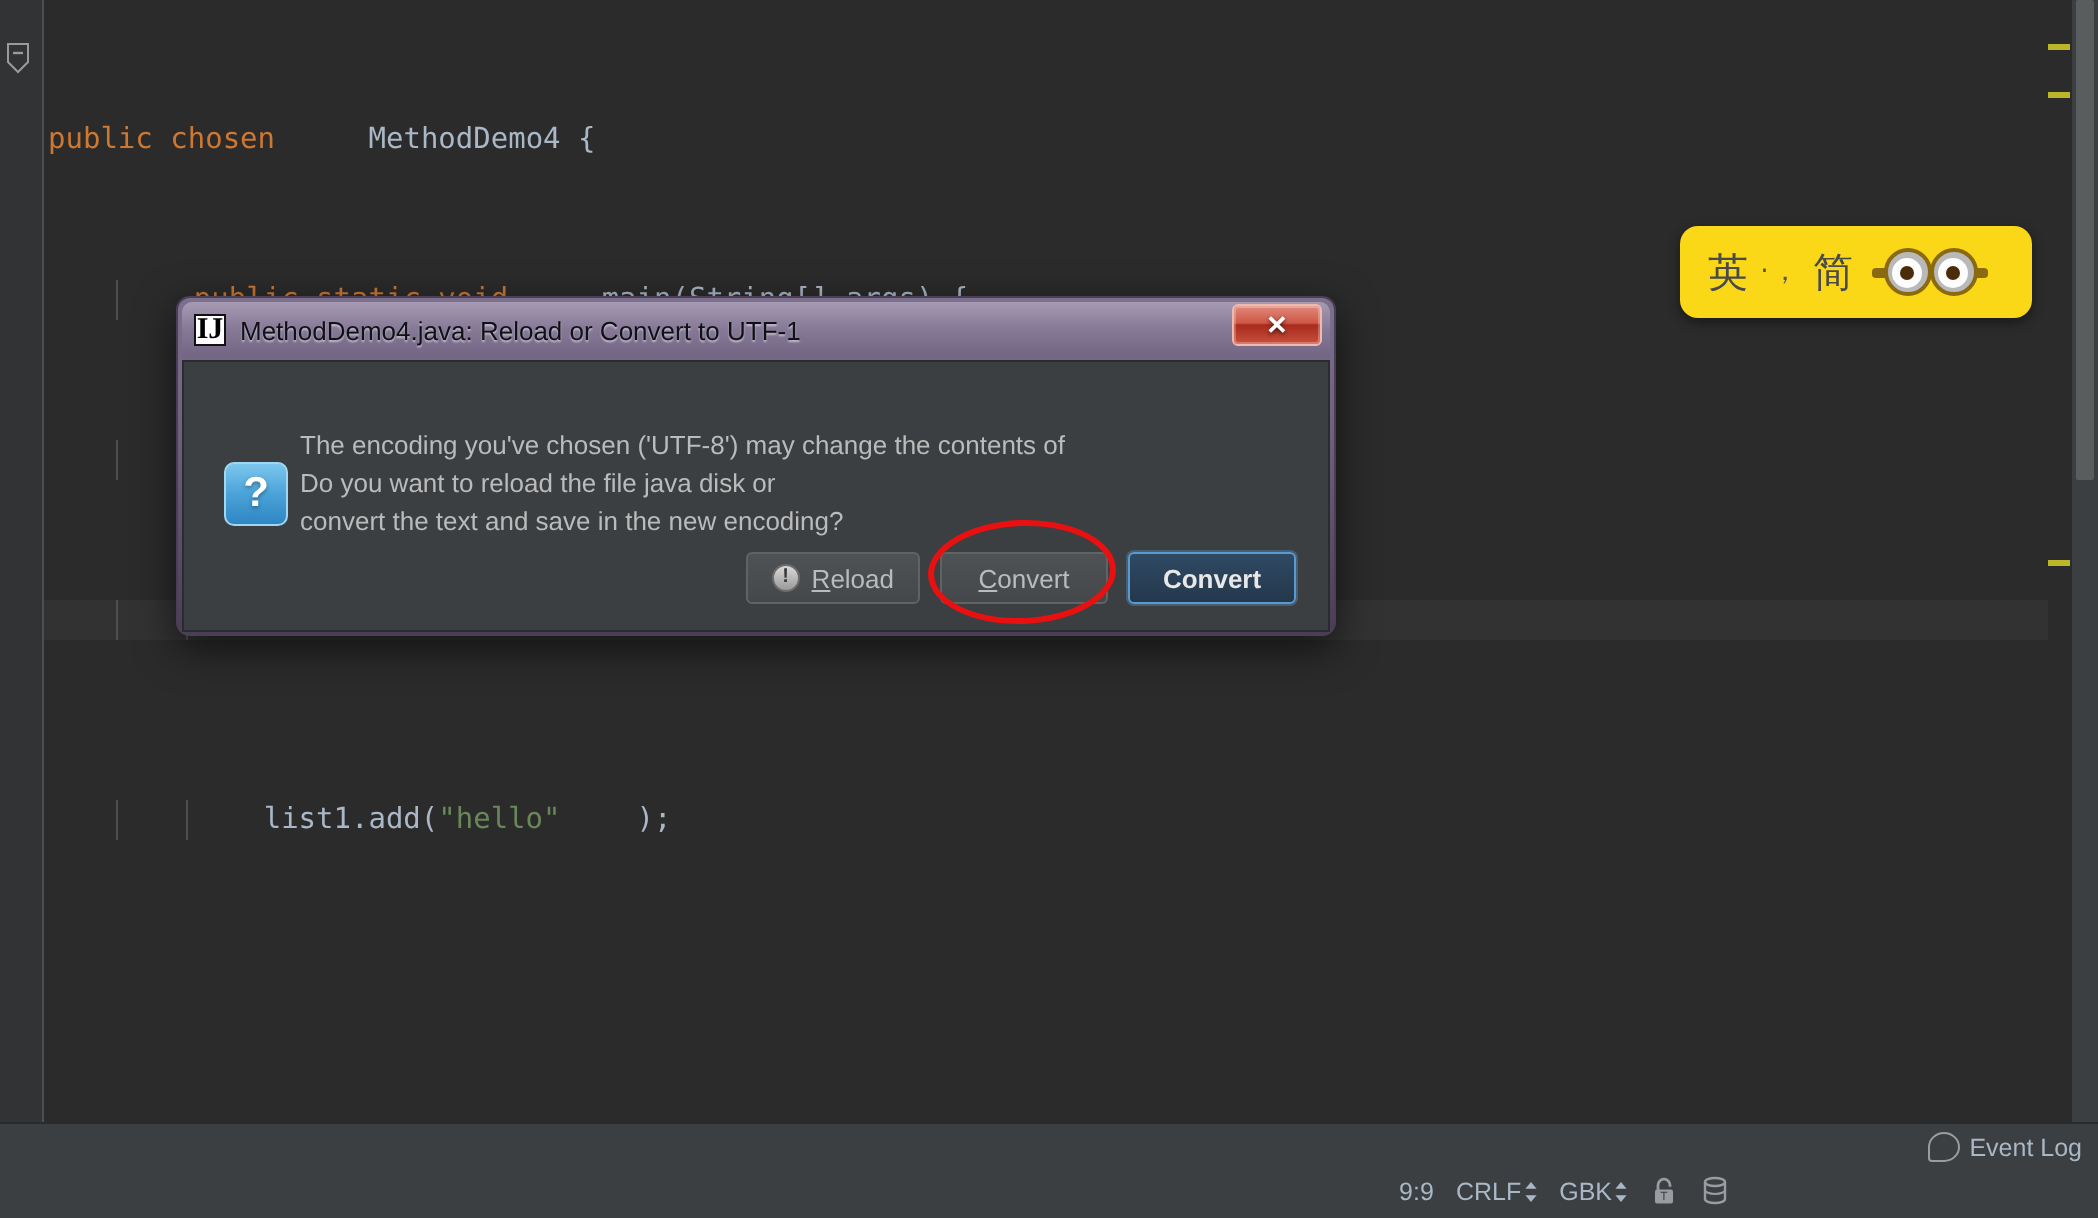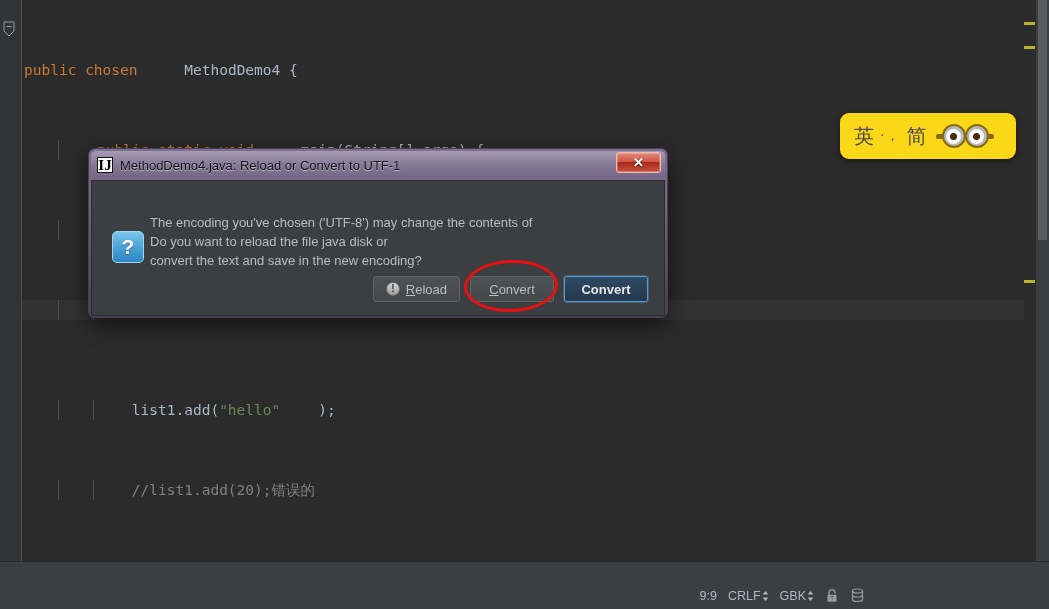--- a/index.html
+++ b/index.html
@@ -378,21 +378,20 @@
       
       <div class="ln"><span class="indent-guide" style="left:36px"></span><span class="plain">    </span><span class="kw">public</span> <span class="kw">static</span> <span class="kw">void</span> <span class="plain">main(String[] args) {</span></div>
       
       <div class="ln"><span class="indent-guide" style="left:36px"></span><span class="indent-guide" style="left:71px"></span><span class="plain">        ArrayList </span><span class="sel-ident">list</span><span class="plain"> = </span><span class="kw">new</span><span class="plain"> ArrayList();</span></div>
       
       <div class="ln caret-line"><span class="indent-guide" style="left:36px"></span><span class="indent-guide" style="left:71px"></span></div>
       
       
       <div class="ln"><span class="indent-guide" style="left:36px"></span><span class="indent-guide" style="left:71px"></span><span class="plain">        list1.add(</span><span class="str">"hello"</span><span class="plain">);</span></div>
       
-      <div class="ln"><span class="indent-guide" style="left:36px"></span><span class="indent-guide" style="left:71px"></span><span class="plain">        </span><span class="cmt">//list1.add(20);错误的</span></div>
       
       
       
       
       
       
       
       
       
       
@@ -477,20 +476,26 @@
         </div>
         <div class="btn default">
           <span>Convert</span>
         </div>
       </div>
     </div>
   </div>
   <div class="red-circle"></div>
 
   <div class="statusbar">
+    <div class="sb-row1">
+      <div class="event-log">
+        <span class="bubble"></span>
+        <span>Event Log</span>
+      </div>
+    </div>
     <div class="sb-row2">
       <div class="sb-right">
         <span class="sb-item">
           <span>9:9</span>
         </span>
         <span class="sb-item">
           <span>CRLF</span>
           <span class="sb-caret">
             <svg width="7" height="12" viewBox="0 0 7 12">
                 <path d="M3.5 1 L6.3 4.4 L0.7 4.4 Z" fill="#a9b7c6"></path>

